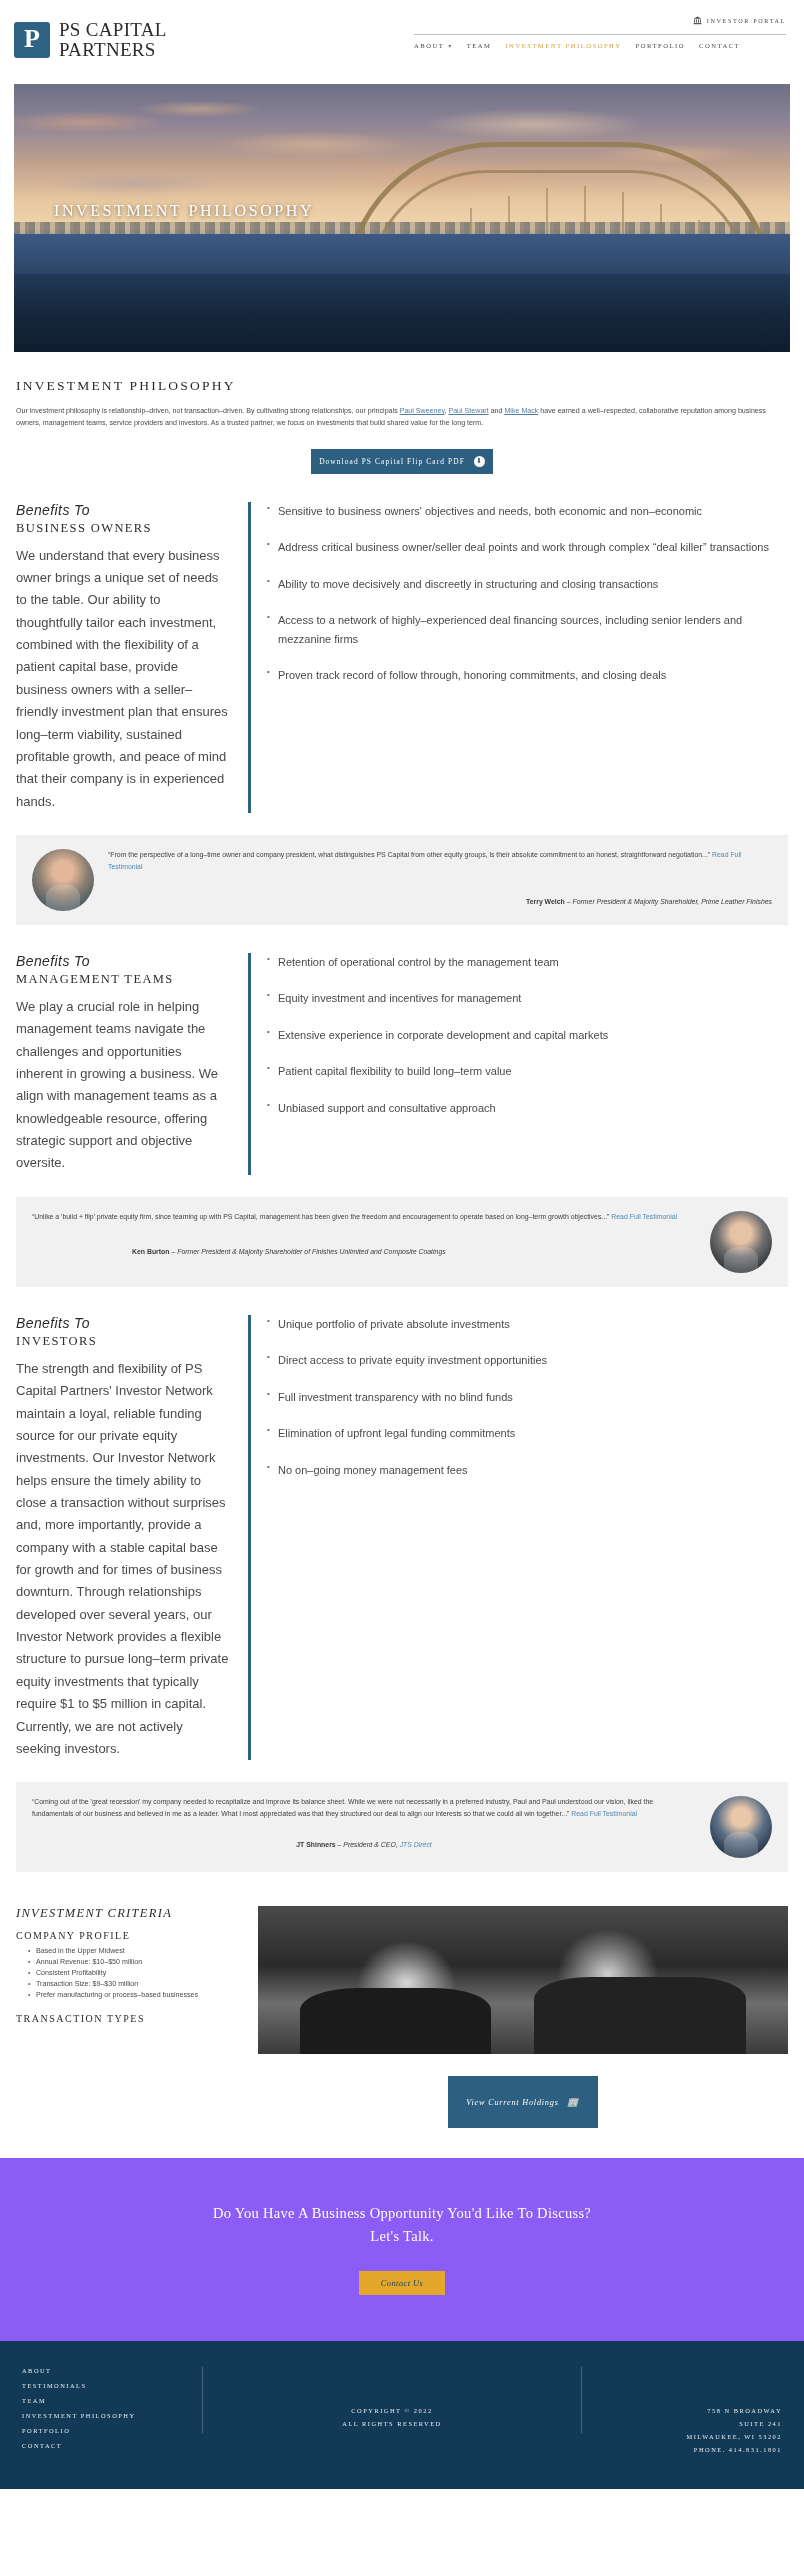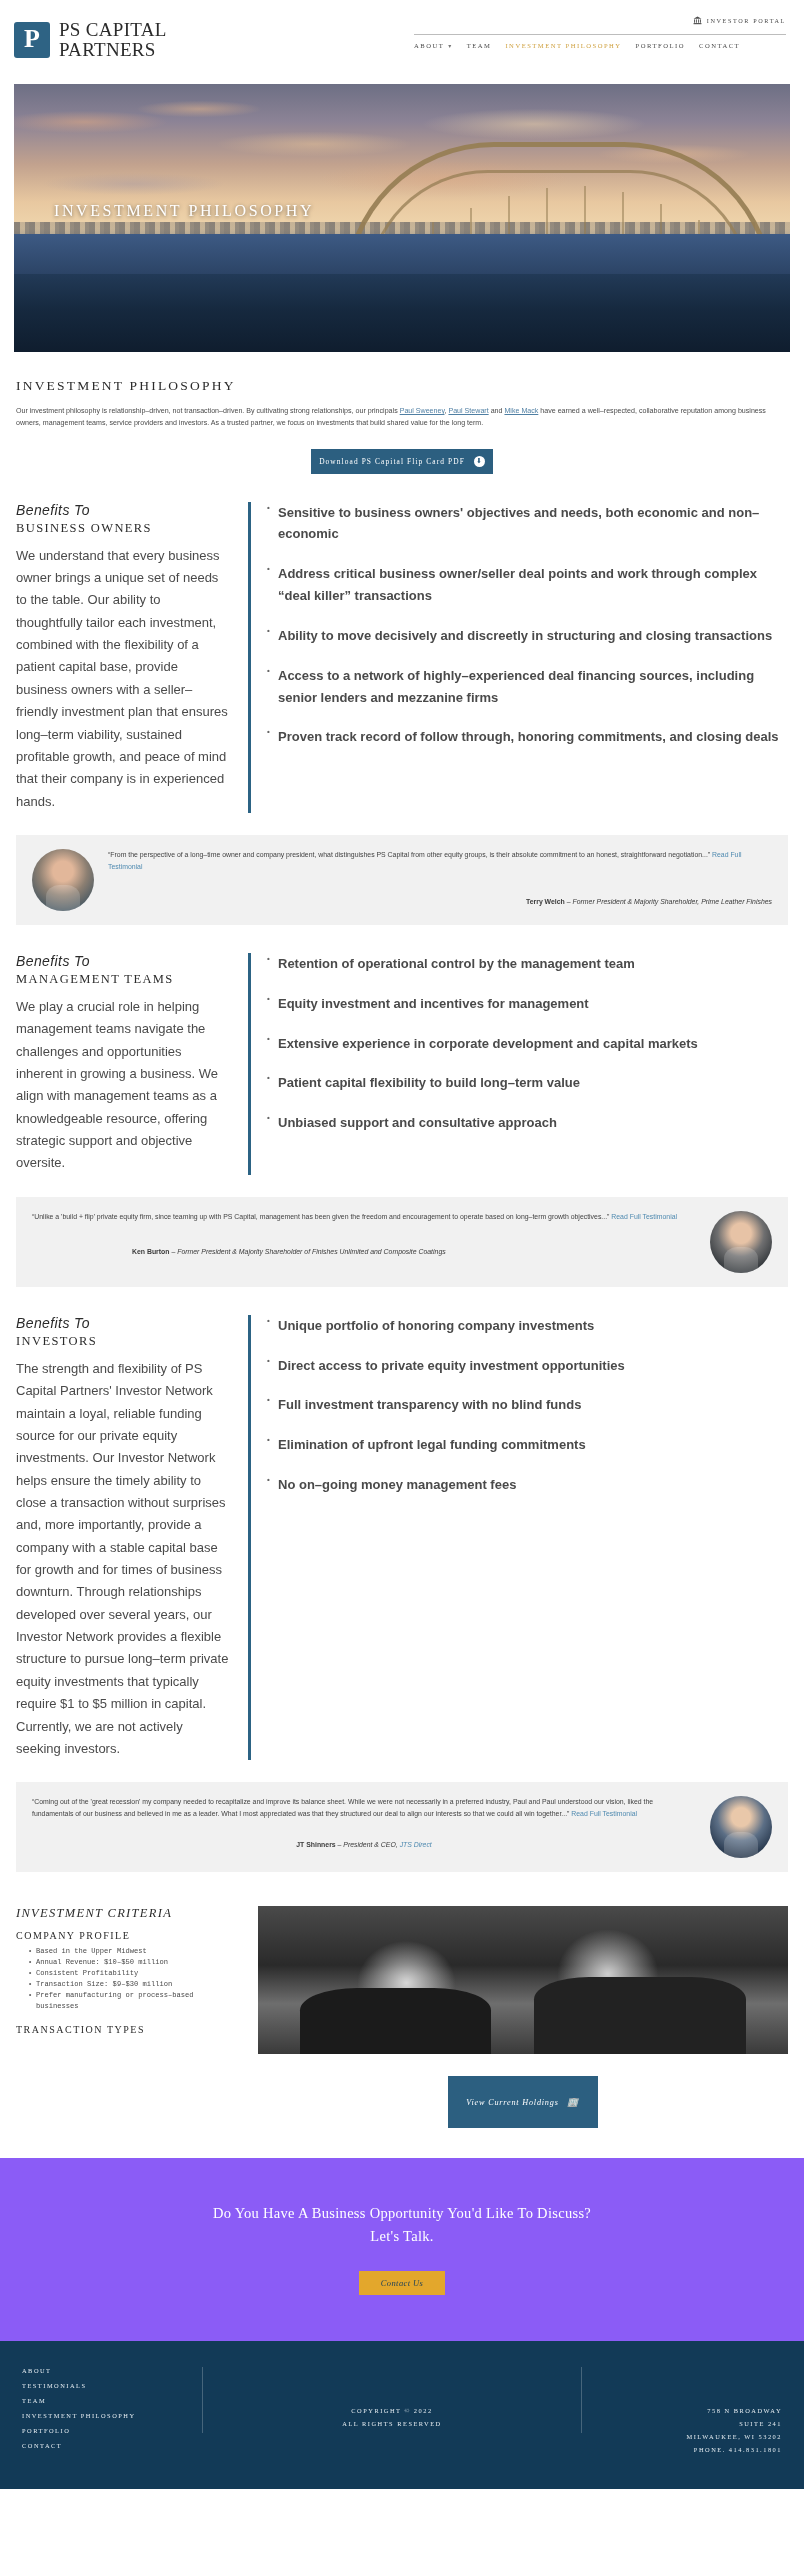--- a/index.html
+++ b/index.html
@@ -128,21 +128,21 @@
   .ben-title {
     font-family:"Liberation Serif", serif; font-size:12.5px;
     letter-spacing:1.4px; color:#2b2b2b; margin-bottom:9px;
   }
   .ben-body { font-size:13px; line-height:1.72; color:#4a4a4a; }
   .ben-right { flex:1; display:flex; }
   .ben-rule { width:3px; background:#2c6384; margin-right:16px; flex:none; }
   .ben-list { list-style:none; margin:0; padding:0; flex:1; }
   .ben-list li {
     position:relative; padding-left:11px; margin-bottom:18px;
-    font-size:13px; line-height:1.68; color:#4a4a4a;font-weight:bold;
+    font-size:11px; line-height:1.68; color:#4a4a4a;
   }
   .ben-list li:last-child { margin-bottom:0; }
   .ben-list li::before {
     content:"•"; position:absolute; left:0; top:-1px; color:#666; font-size:8px;
   }
 
   
   .testi { background:#f1f1f1; margin:22px 16px 0 16px; padding:14px 16px; display:flex; gap:14px; }
   .testi.right { flex-direction:row-reverse; }
   .avatar {
@@ -172,21 +172,21 @@
   .criteria { display:flex; padding:34px 16px 0 16px; gap:18px; }
   .crit-left { width:224px; }
   .crit-h {
     font-family:"Liberation Serif", serif; font-style:italic; font-size:12.5px;
     letter-spacing:1.3px; color:#2b2b2b; margin-bottom:9px;
   }
   .crit-sub {
     font-family:"Liberation Serif", serif; font-size:10px; letter-spacing:1.5px;
     color:#2b2b2b; margin:0 0 5px 0;
   }
-  .crit-list { list-style:none; margin:0 0 12px 0; padding:0 0 0 12px;font-family:Liberation Mono, monospace; }
+  .crit-list { list-style:none; margin:0 0 12px 0; padding:0 0 0 12px; }
   .crit-list li {
     position:relative; padding-left:8px; font-size:7.1px; line-height:1.55; color:#4a4a4a;
   }
   .crit-list li::before { content:"•"; position:absolute; left:0; color:#666; }
   .crit-right { flex:1; }
   .crit-photo {
     width:100%; height:148px;
     background:
       radial-gradient(ellipse 70px 60px at 28% 52%, #d8d8d8, transparent 70%),
       radial-gradient(ellipse 70px 62px at 66% 46%, #cfcfcf, transparent 72%),
@@ -389,21 +389,21 @@
 
   <div class="benefit">
     <div class="ben-left">
       <div class="ben-kicker">Benefits To</div>
       <div class="ben-title">INVESTORS</div>
       <div class="ben-body">The strength and flexibility of PS Capital Partners' Investor Network maintain a loyal, reliable funding source for our private equity investments. Our Investor Network helps ensure the timely ability to close a transaction without surprises and, more importantly, provide a company with a stable capital base for growth and for times of business downturn. Through relationships developed over several years, our Investor Network provides a flexible structure to pursue long–term private equity investments that typically require $1 to $5 million in capital. Currently, we are not actively seeking investors.</div>
     </div>
     <div class="ben-right">
       <div class="ben-rule"></div>
       <ul class="ben-list">
-        <li>Unique portfolio of honoring company investments</li>
+        <li>Unique portfolio of private absolute investments</li>
         <li>Direct access to private equity investment opportunities</li>
         <li>Full investment transparency with no blind funds</li>
         <li>Elimination of upfront legal funding commitments</li>
         <li>No on–going money management fees</li>
       </ul>
     </div>
   </div>
 
   <div class="testi right tall">
     <div class="avatar a3"></div>

